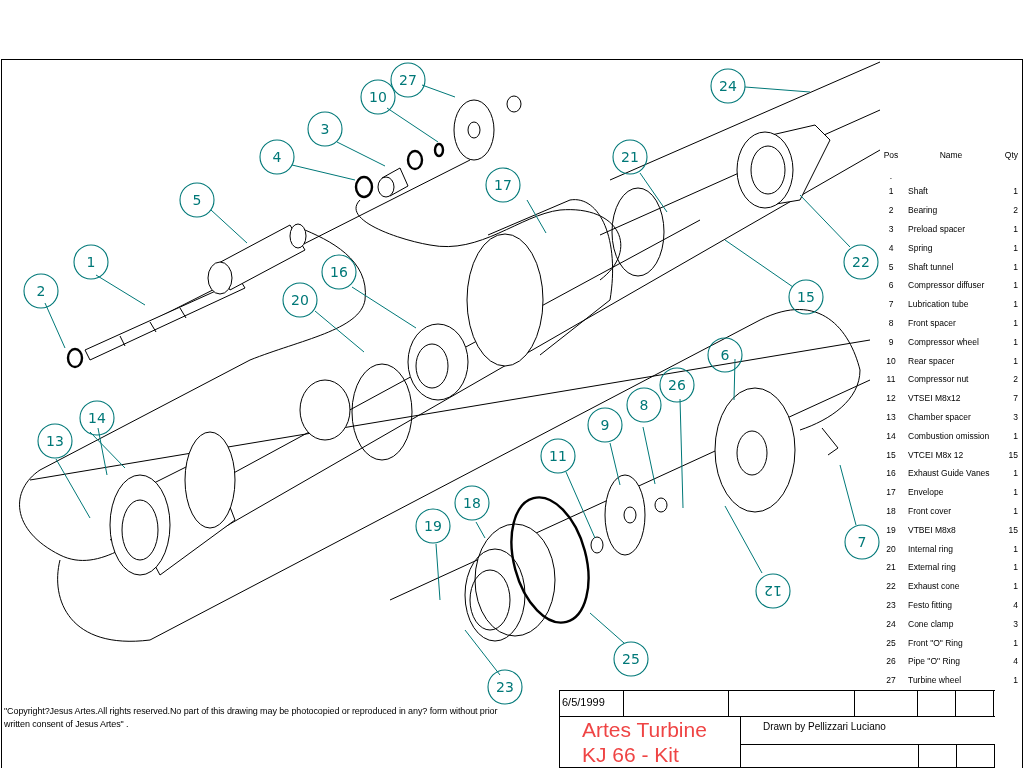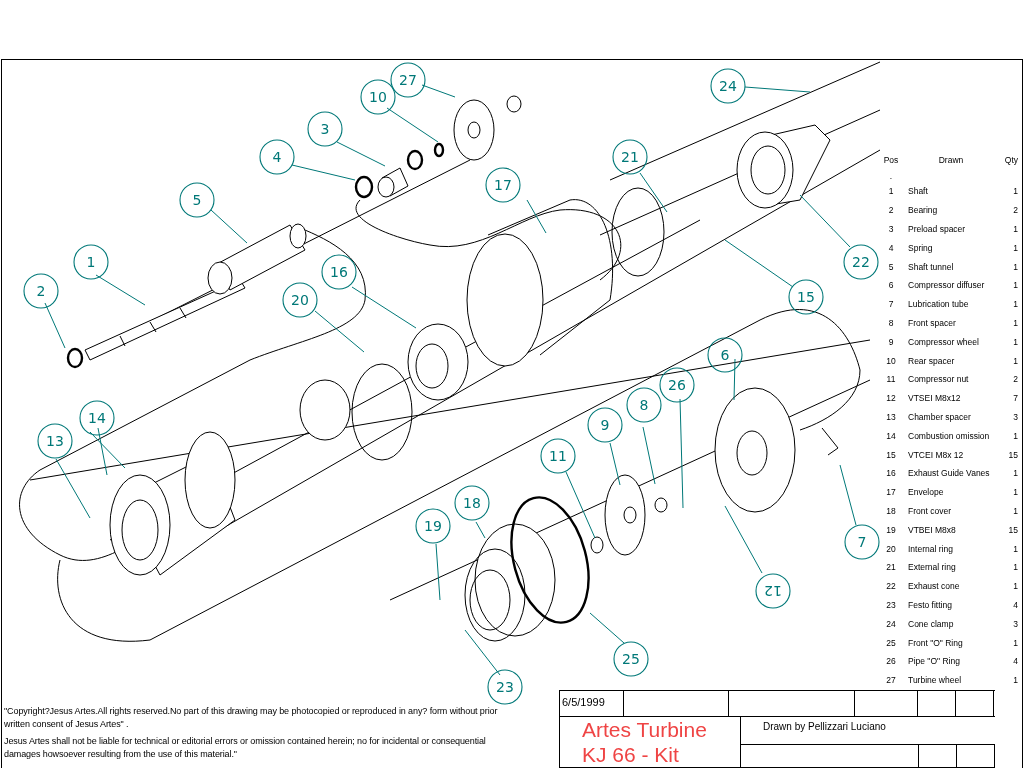--- a/index.html
+++ b/index.html
@@ -7,21 +7,21 @@
   #frame { position:absolute; left:1px; top:59px; width:1022px; height:709px; border:1px solid #000; border-bottom:none; box-sizing:border-box; }
   svg#drawing { position:absolute; left:0; top:0; width:1024px; height:768px; }
   .balloon circle { fill:none; stroke:#007878; stroke-width:1.1; }
   .balloon text { fill:#007878; font-family:"DejaVu Sans", sans-serif; font-size:14px; text-anchor:middle; dominant-baseline:central; }
   .leader { stroke:#007878; stroke-width:1; fill:none; }
   .part { fill:#fff; stroke:#000; stroke-width:1; }
   .partline { fill:none; stroke:#000; stroke-width:1; }
   .thick { fill:none; stroke:#000; stroke-width:2.4; }
 
   #parts-table { position:absolute; left:880px; top:150px; width:142px; font-family:"Liberation Sans Narrow","Liberation Sans", sans-serif; font-size:8.5px; color:#000; }
-  #parts-table .hdr { display:flex; height:20px; align-items:center; }
+  #parts-table .hdr { display:flex; height:20px; }
   #parts-table .row { display:flex; height:18.8px; align-items:center; }
   #parts-table .pos { width:22px; text-align:center; }
   #parts-table .name { flex:1; padding-left:6px; white-space:nowrap; }
   #parts-table .hdr .name { text-align:center; padding-left:0; }
   #parts-table .qty { width:18px; text-align:right; padding-right:4px; }
 
   #copyright { position:absolute; left:4px; top:705px; width:500px; font-family:"Liberation Sans", sans-serif; font-size:9px; line-height:13px; color:#000; letter-spacing:-0.1px; }
   #copyright p { margin:0; }
   #copyright p + p { margin-top:4px; }
 
@@ -275,21 +275,21 @@
       <g class="balloon">
         <circle cx="408" cy="80" r="17" style="stroke: rgb(0, 120, 120);"></circle>
         <text x="408" y="80" style="fill: rgb(0, 120, 120);">27</text>
       </g>
     </g>
 </svg>
 
 <div id="parts-table">
   <div class="hdr">
     <span class="pos">Pos</span>
-    <span class="name">Drawn</span>
+    <span class="name">Name</span>
     <span class="qty">Qty</span>
   </div>
   <div class="row" style="height:12px">
     <span class="pos">.</span>
   </div>
   <div id="parts-rows">
       <div class="row">
         <span class="pos">1</span>
         <span class="name">Shaft</span>
         <span class="qty">1</span>
@@ -422,21 +422,20 @@
       <div class="row">
         <span class="pos">27</span>
         <span class="name">Turbine wheel</span>
         <span class="qty">1</span>
       </div>
     </div>
 </div>
 
 <div id="copyright">
   <p>"Copyright?Jesus Artes.All rights reserved.No part of this drawing may be photocopied or reproduced in any? form without prior written consent of Jesus Artes" .</p>
-  <p>Jesus Artes shall not be liable for technical or editorial errors or omission contained herein; no for incidental or consequential damages howsoever resulting from the use of this material."</p>
 </div>
 
 <div id="title-block">
   <div class="r1">
     <div class="date">6/5/1999</div>
     <div style="width:105px"></div>
     <div style="width:126px"></div>
     <div style="width:63px"></div>
     <div style="width:38px"></div>
     <div style="width:38px"></div>

